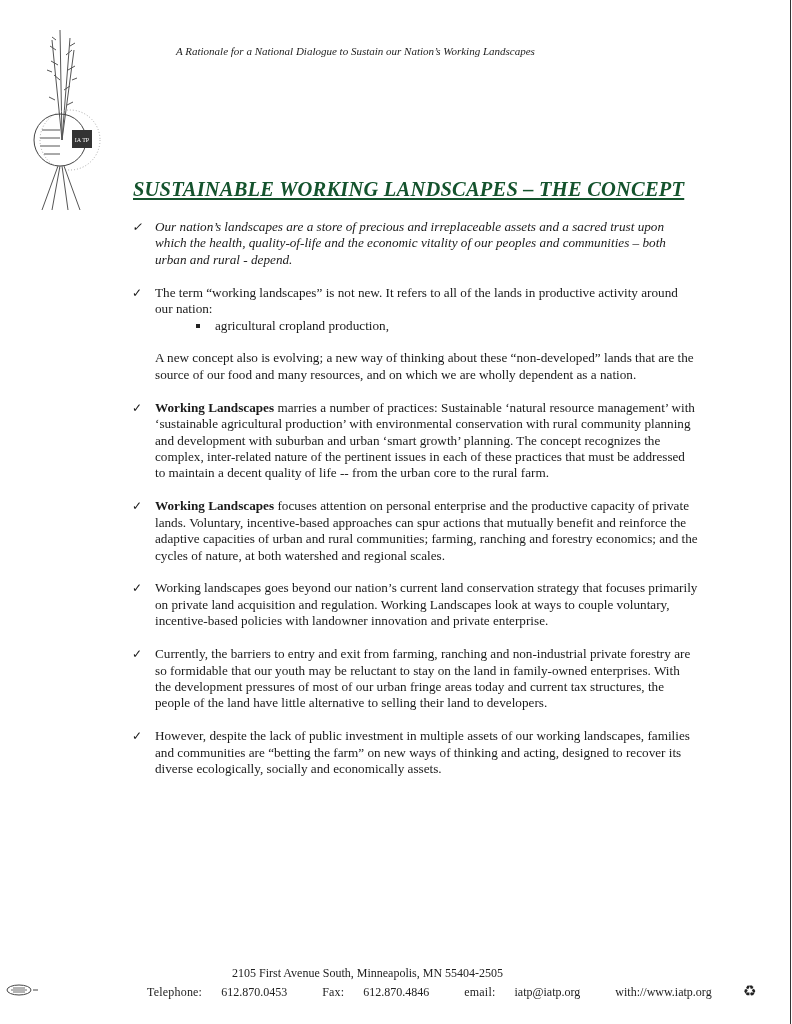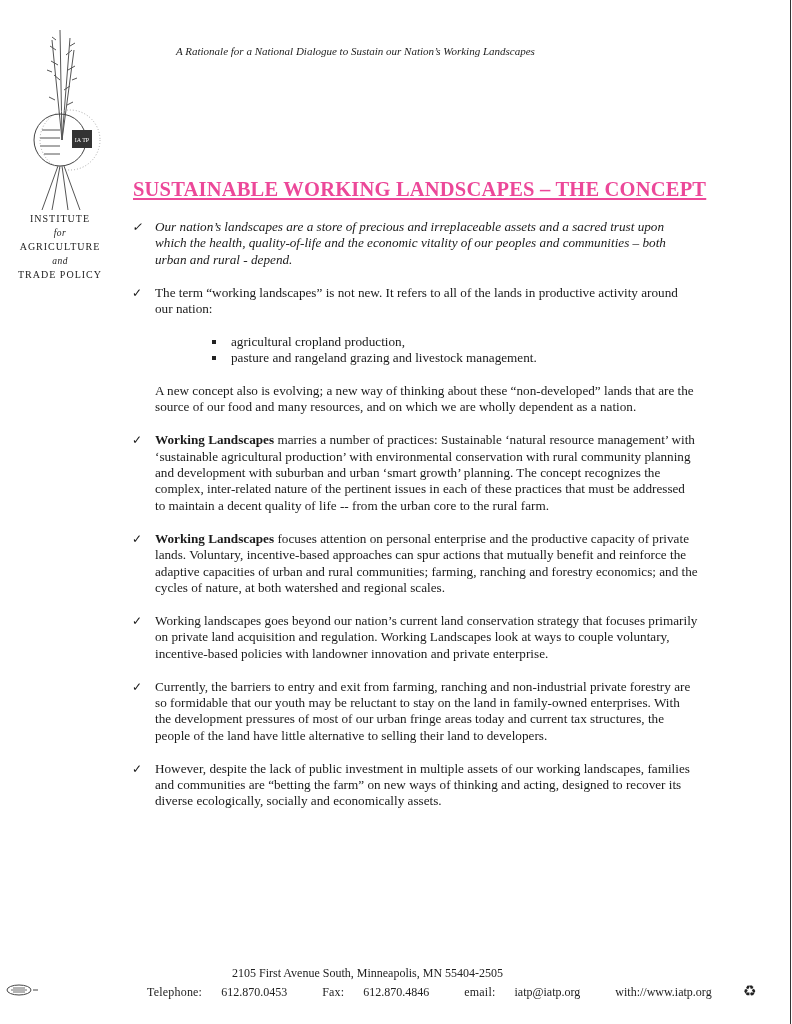--- a/index.html
+++ b/index.html
@@ -2,26 +2,26 @@
 <html><head>
   <meta charset="utf-8">
   <style>
     html, body { margin:0; padding:0; background:#fff; }
     body { width:792px; height:1024px; position:relative; overflow:hidden; font-family:"Liberation Serif","DejaVu Serif",serif; color:#1a1a1a; }
     .logo { position:absolute; left:0; top:0; width:120px; height:290px; }
     .logo svg { position:absolute; left:22px; top:10px; }
     .logo-text { position:absolute; left:0; top:212px; width:120px; text-align:center; font-size:10px; letter-spacing:1px; line-height:14px; color:#222; }
     .logo-text .it { font-style:italic; letter-spacing:0.5px; font-size:9.5px; }
     .tagline { position:absolute; left:176px; top:45px; font-style:italic; font-size:11px; color:#222; }
-    .title { position:absolute; left:133px; top:178px; font-size:20.5px; font-weight:bold; text-decoration:underline; color:#ec4899; letter-spacing:0.2px; }
+    .title { position:absolute; left:133px; top:178px; font-size:20.5px; font-weight:bold; font-style:italic; text-decoration:underline; color:#14532d; letter-spacing:0.2px; }
     .content { position:absolute; left:133px; top:219px; width:565px; font-size:13.2px; line-height:16.4px; }
     .item { position:relative; padding-left:22px; margin-bottom:16.5px; }
     .check { position:absolute; left:-1px; top:0; font-size:12px; }
     .italic { font-style:italic; }
-    .sub { list-style:none; margin:16px; padding:0 0 0 41px; }
+    .sub { list-style:none; margin:0; padding:0 0 0 41px; }
     .sub li { position:relative; padding-left:19px; }
     .sub li::before { content:""; position:absolute; left:0; top:6px; width:4px; height:4px; background:#222; }
     .para { margin-top:16.5px; }
     b { font-weight:bold; }
     .footer { position:absolute; left:0; top:960px; width:792px; font-size:12px; color:#222; }
     .addr { position:absolute; left:232px; top:6px; }
     .contact { position:absolute; left:147px; top:25px; white-space:nowrap; }
     .contact span { margin-right:16px; }
     .lbl { font-weight:normal; letter-spacing:0.2px; }
     .union { position:absolute; left:6px; top:24px; font-size:9px; }
@@ -38,45 +38,37 @@
       <path d="M34 40 l-6 -4 M36 55 l-7 -4 M38 70 l-6 -5 M44 45 l6 -5 M46 60 l7 -4 M42 80 l6 -4 M33 90 l-6 -3 M45 95 l6 -3"></path>
       <path d="M34 30 l-4 -3 M48 36 l5 -3 M30 62 l-5 -2 M50 70 l5 -2"></path>
       <circle cx="38" cy="130" r="26" stroke="#444"></circle>
       <path d="M20 120 h18 M18 128 h20 M18 136 h20 M22 144 h16"></path>
       <circle cx="48" cy="130" r="30" stroke="#aaa" stroke-dasharray="1,2"></circle>
       <path d="M36 156 L20 200 M38 156 L30 200 M40 156 L46 200 M42 156 L58 200"></path>
     </g>
     <rect x="50" y="120" width="20" height="18" fill="#333"></rect>
     <text x="60" y="132" font-size="6" fill="#fff" text-anchor="middle" font-family="Liberation Serif, serif">IA TP</text>
   </svg>
-  <div class="logo-text">
-    <div>INSTITUTE</div>
-    <div class="it">for</div>
-    <div>AGRICULTURE</div>
-    <div class="it">and</div>
-    <div>TRADE POLICY</div>
-  </div>
 </div>
 
 <div class="tagline">A Rationale for a National Dialogue to Sustain our Nation’s Working Landscapes</div>
 
 <div class="title">SUSTAINABLE WORKING LANDSCAPES – THE CONCEPT</div>
 
 <div class="content">
   <div class="item italic">
     <span class="check">✓</span>
     <span>Our nation’s landscapes are a store of precious and irreplaceable assets and a sacred trust upon which the health, quality-of-life and the economic vitality of our peoples and communities – both urban and rural - depend.</span>
   </div>
 
   <div class="item">
     <span class="check">✓</span>
     <span>The term “working landscapes” is not new.  It refers to all of the lands in productive activity around our nation:</span>
     <ul class="sub">
       <li>agricultural cropland production,</li>
-      <li>pasture and rangeland grazing and livestock management.</li>
     </ul>
     <div class="para">A new concept also is evolving; a new way of thinking about these “non-developed” lands that are the source of our food and many resources, and on which we are wholly dependent as a nation.</div>
   </div>
 
   <div class="item">
     <span class="check">✓</span>
     <b>Working Landscapes</b><span> marries a number of practices:  Sustainable ‘natural resource management’ with ‘sustainable agricultural production’ with environmental conservation with rural community planning and development with suburban and urban ‘smart growth’ planning. The concept recognizes the complex, inter-related nature of the pertinent issues in each of these practices that must be addressed to maintain a decent quality of life -- from the urban core to the rural farm.</span>
   </div>
 
   <div class="item">

